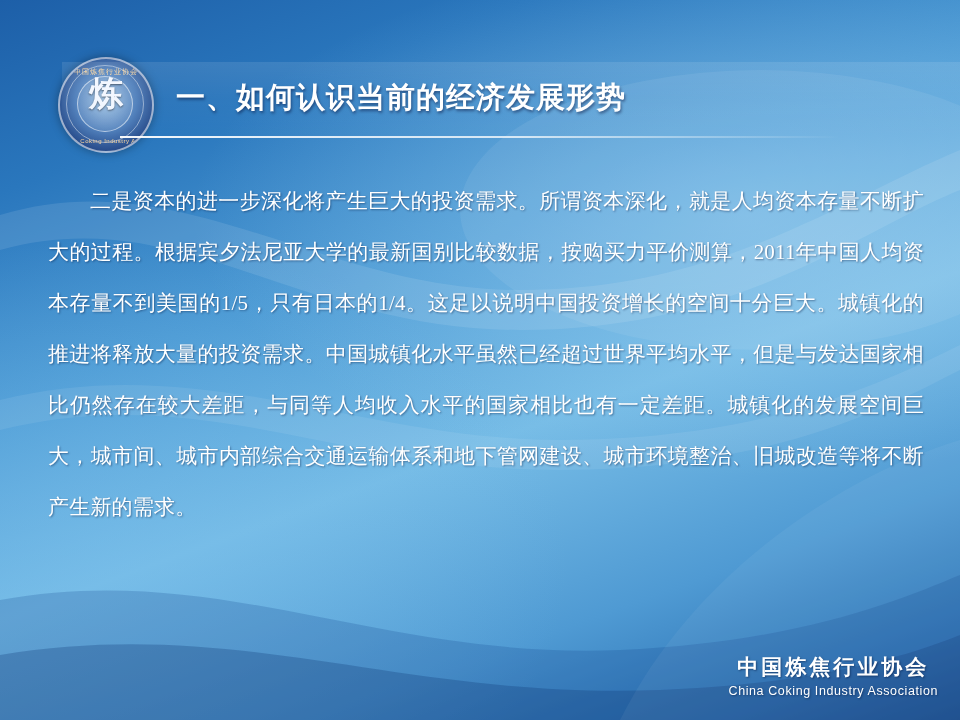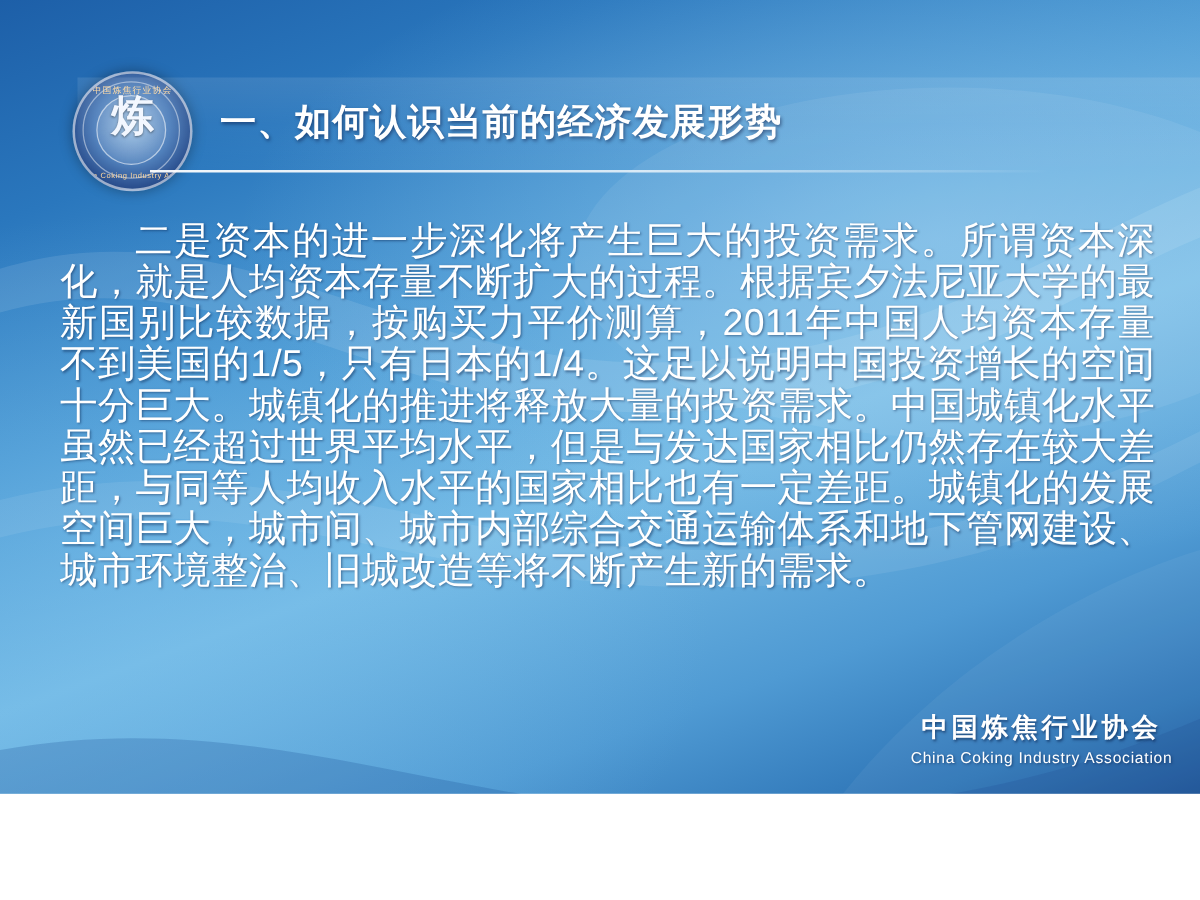--- a/index.html
+++ b/index.html
@@ -10,21 +10,21 @@
     width: 960px;
     height: 720px;
     overflow: hidden;
     font-family: "Liberation Sans", sans-serif;
     background: #ffffff;
   }
 
   .slide {
     position: relative;
     width: 960px;
-    height: 635px;
+    height: 720px;
     overflow: hidden;
     background:
       radial-gradient(ellipse 900px 420px at 78% 30%, rgba(150,205,240,0.55) 0%, rgba(110,180,230,0.0) 62%),
       radial-gradient(ellipse 700px 500px at 12% 78%, rgba(120,190,235,0.45) 0%, rgba(90,160,215,0.0) 65%),
       linear-gradient(160deg, #1d5fa8 0%, #2a77bd 18%, #4c9ad4 38%, #76bce6 58%, #4f9ad3 78%, #2d74b6 92%, #1b5497 100%);
   }
 
   
   .deco {
     position: absolute;
@@ -129,26 +129,26 @@
     letter-spacing: 0.5px;
     white-space: nowrap;
   }
 
   
   .body-text {
     position: absolute;
     left: 48px;
     top: 176px;
     width: 876px;
-    font-size: 30px;
-    line-height: 33px;
+    font-size: 21px;
+    line-height: 51px;
     color: #ffffff;
     text-align: justify;
     text-shadow: 1px 1px 2px rgba(0,20,60,0.45);
-    font-family: Liberation Sans, sans-serif;
+    font-family: Liberation Serif, serif;
     text-indent: 2em;
     letter-spacing: 0.2px;
   }
 
   
   .footer {
     position: absolute;
     right: 22px;
     bottom: 22px;
     text-align: center;

